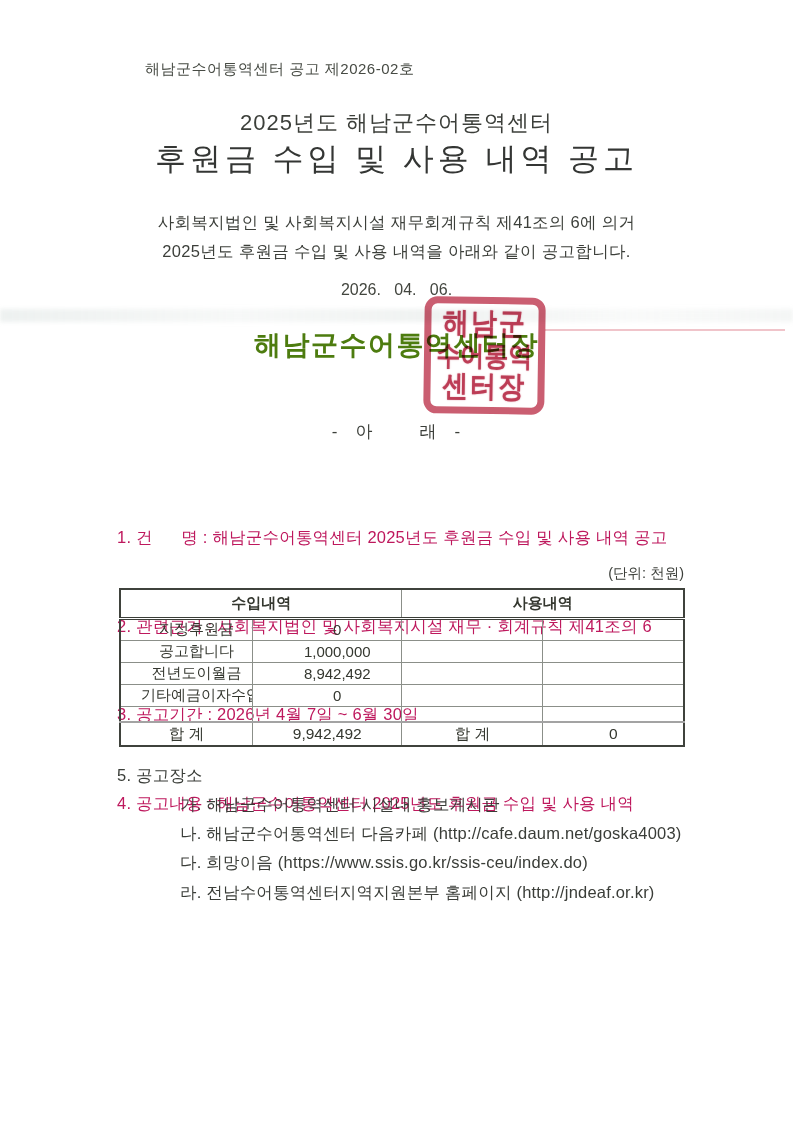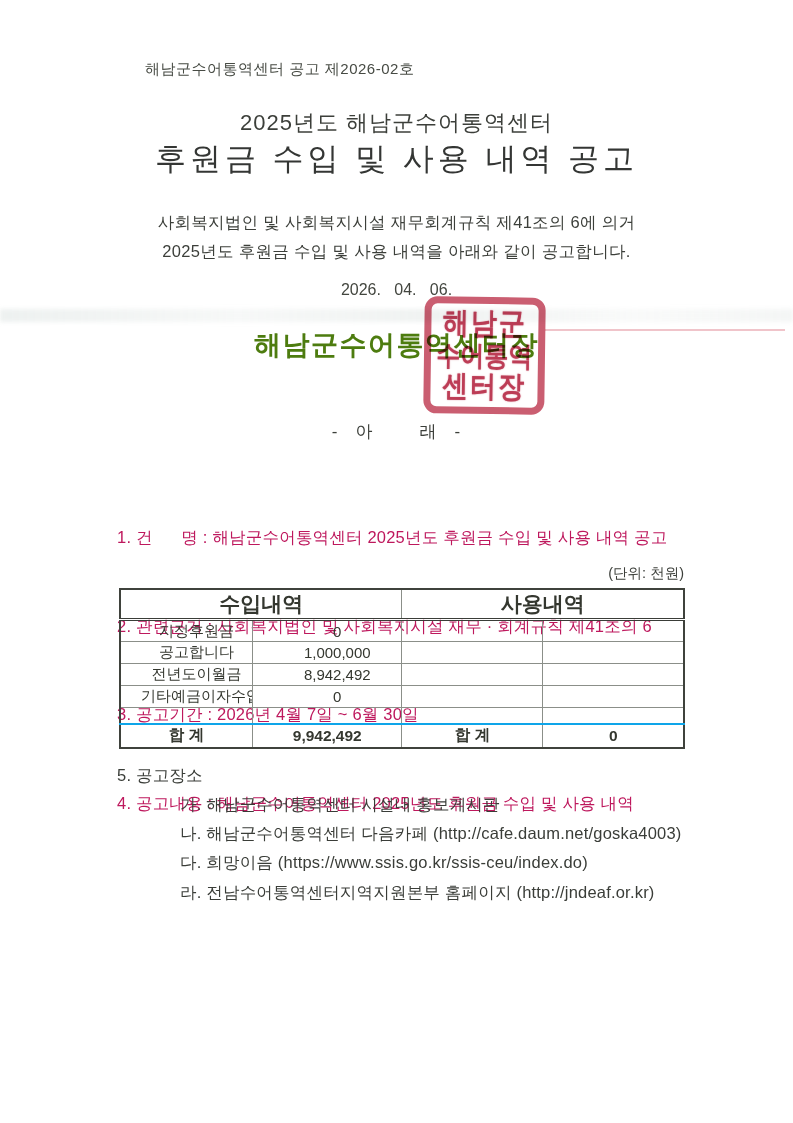--- a/index.html
+++ b/index.html
@@ -116,28 +116,28 @@
   .notice-table col.c2 { width: 26.5%; }
   .notice-table col.c3 { width: 25%; }
   .notice-table col.c4 { width: 25%; }
   .notice-table td, .notice-table th {
     border: 1px solid #8b8f89;
     text-align: center; vertical-align: middle;
     padding: 0; overflow: hidden; white-space: nowrap;
   }
   .notice-table { border: 2px solid #3f423c; }
   .notice-table .header-row th {
-    height: 29px; font-size: 21px; font-weight: 700;
+    height: 29px; font-size: 15px; font-weight: 700;
     border-bottom: 3px double #3a3d38;
   }
   .notice-table .body-row td { height: 22px; padding-left: 20px; }
   .notice-table .empty-row td { height: 16px; }
   .notice-table .total-row td {
-    height: 24px; font-weight: 700; font-size: 15.5px;
-    border-top: 2px solid #0ea5e9;
+    height: 24px; font-weight: 400; font-size: 15.5px;
+    border-top: 2px solid #a3a3a3;
   }
 
   .section5 {
     position: absolute; left: 117px; top: 761px;
     font-size: 16.5px; color: #3a3d38; letter-spacing: 0.2px;
   }
   .section5 .section5-title { line-height: 29px; }
   .section5 .section5-items { list-style: none; margin-left: 63px; }
   .section5 .section5-items li { line-height: 29.2px; white-space: pre; }
 </style>

